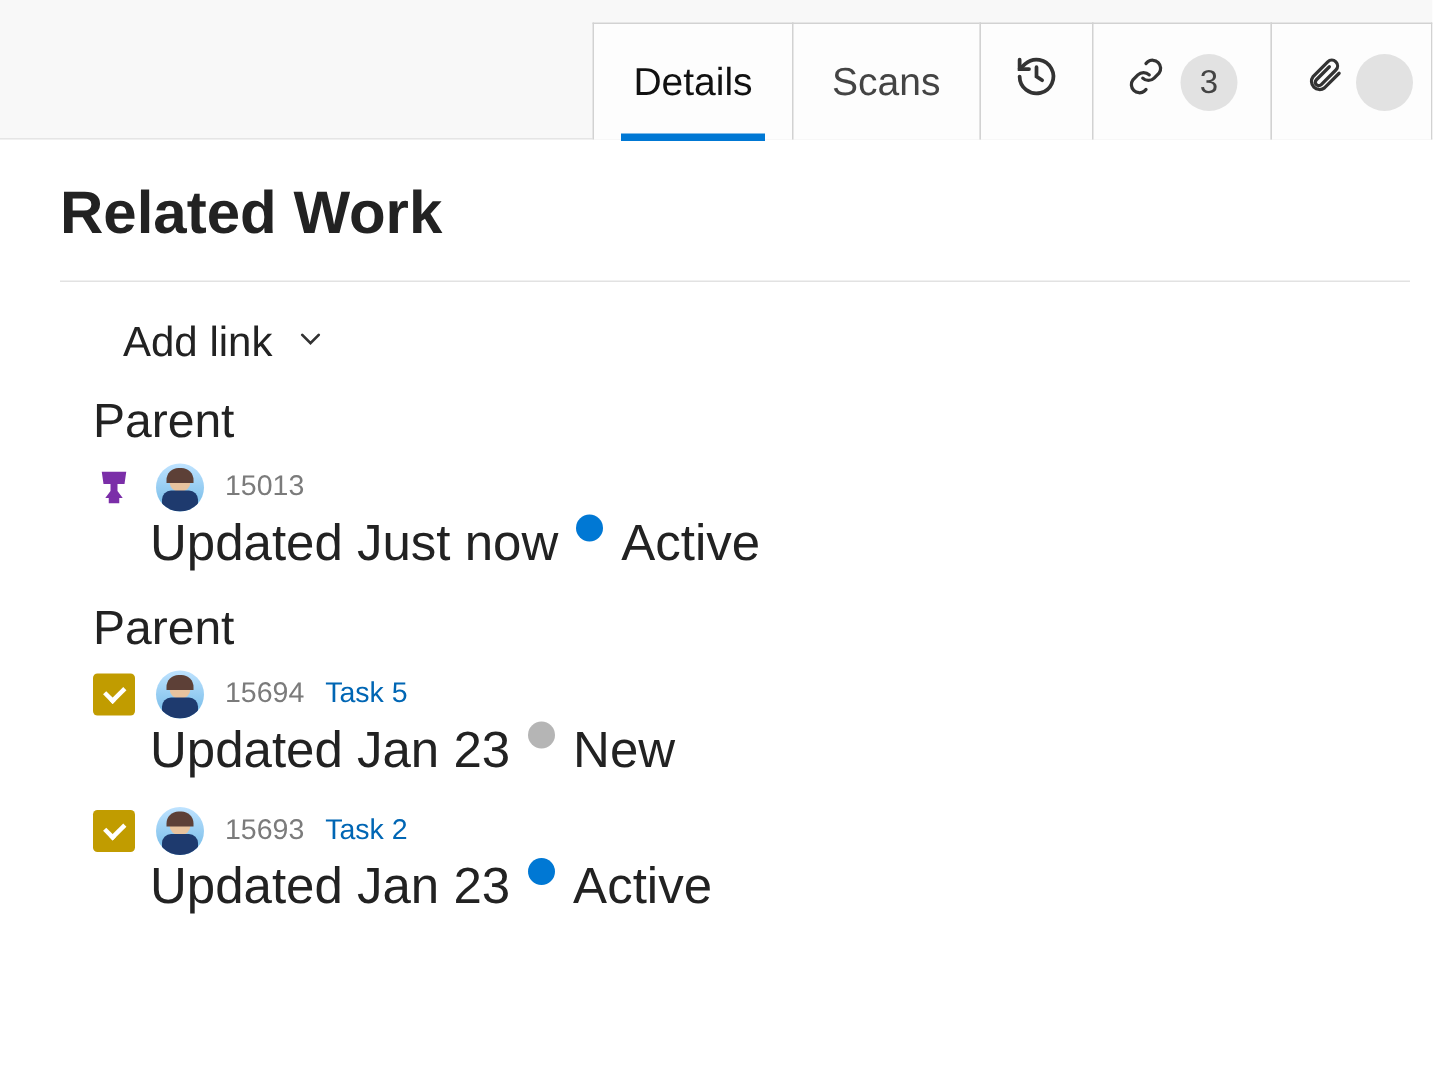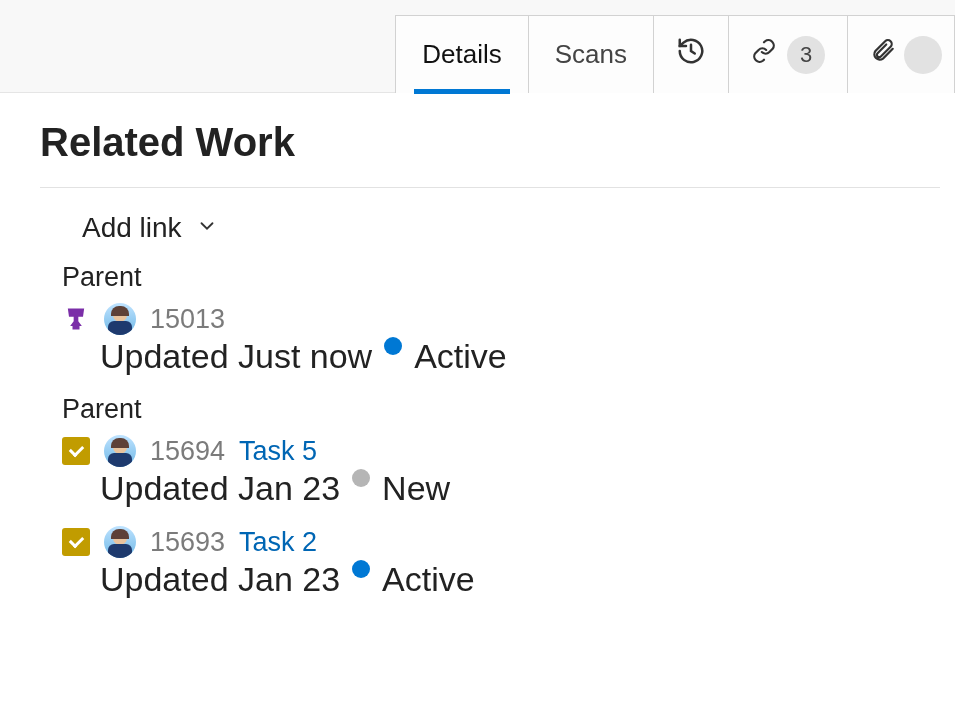--- a/index.html
+++ b/index.html
@@ -13,22 +13,22 @@
     .tab.active::after { content:""; position:absolute; bottom:-1px; left:18px; right:18px; height:5px; background:#0078d4; }
     .tab-icon-only { padding:0 22px; }
     .tab .badge-count { display:inline-flex; align-items:center; justify-content:center; min-width:38px; height:38px; border-radius:19px; background:#e2e2e2; color:#444; font-size:22px; margin-left:10px; }
     .tab .overflow-circle { width:38px; height:38px; border-radius:19px; background:#e2e2e2; margin-left:8px; }
 
     
     .content { position:absolute; top:120px; left:40px; right:15px; }
     .section-title { font-size:40px; font-weight:600; color:#222; padding-bottom:22px; border-bottom:1px solid #e2e2e2; }
     .addlink { display:flex; align-items:center; gap:14px; margin:24px 0 18px 42px; font-size:28px; cursor:pointer; }
     .addlink svg { stroke:#333; }
-    .group-label { font-size:27px; margin:10px 0 10px 22px; color:#222; }
-    .item { display:flex; align-items:center; gap:14px; margin-left:22px; margin-top:10px; font-size:27px; }
+    .group-label { font-size:32px; margin:10px 0 10px 22px; color:#222; }
+    .item { display:flex; align-items:center; gap:14px; margin-left:22px; margin-top:10px; font-size:19px; }
     .item .wid { color:#7b7b7b; }
     .item .wtitle { color:#0066b4; cursor:pointer; }
     .meta { font-size:34px; color:#222; margin:2px 0 18px 60px; display:flex; gap:12px; }
     .statusdot { width:18px; height:18px; border-radius:50%; display:inline-block; }
     .statusdot.blue { background:#0078d4; }
     .statusdot.gray { background:#b5b5b5; }
 
     
     .typeicon { width:28px; height:28px; display:flex; align-items:center; justify-content:center; }
     .typeicon.task { background:#c19c00; border-radius:3px; position:relative; }

